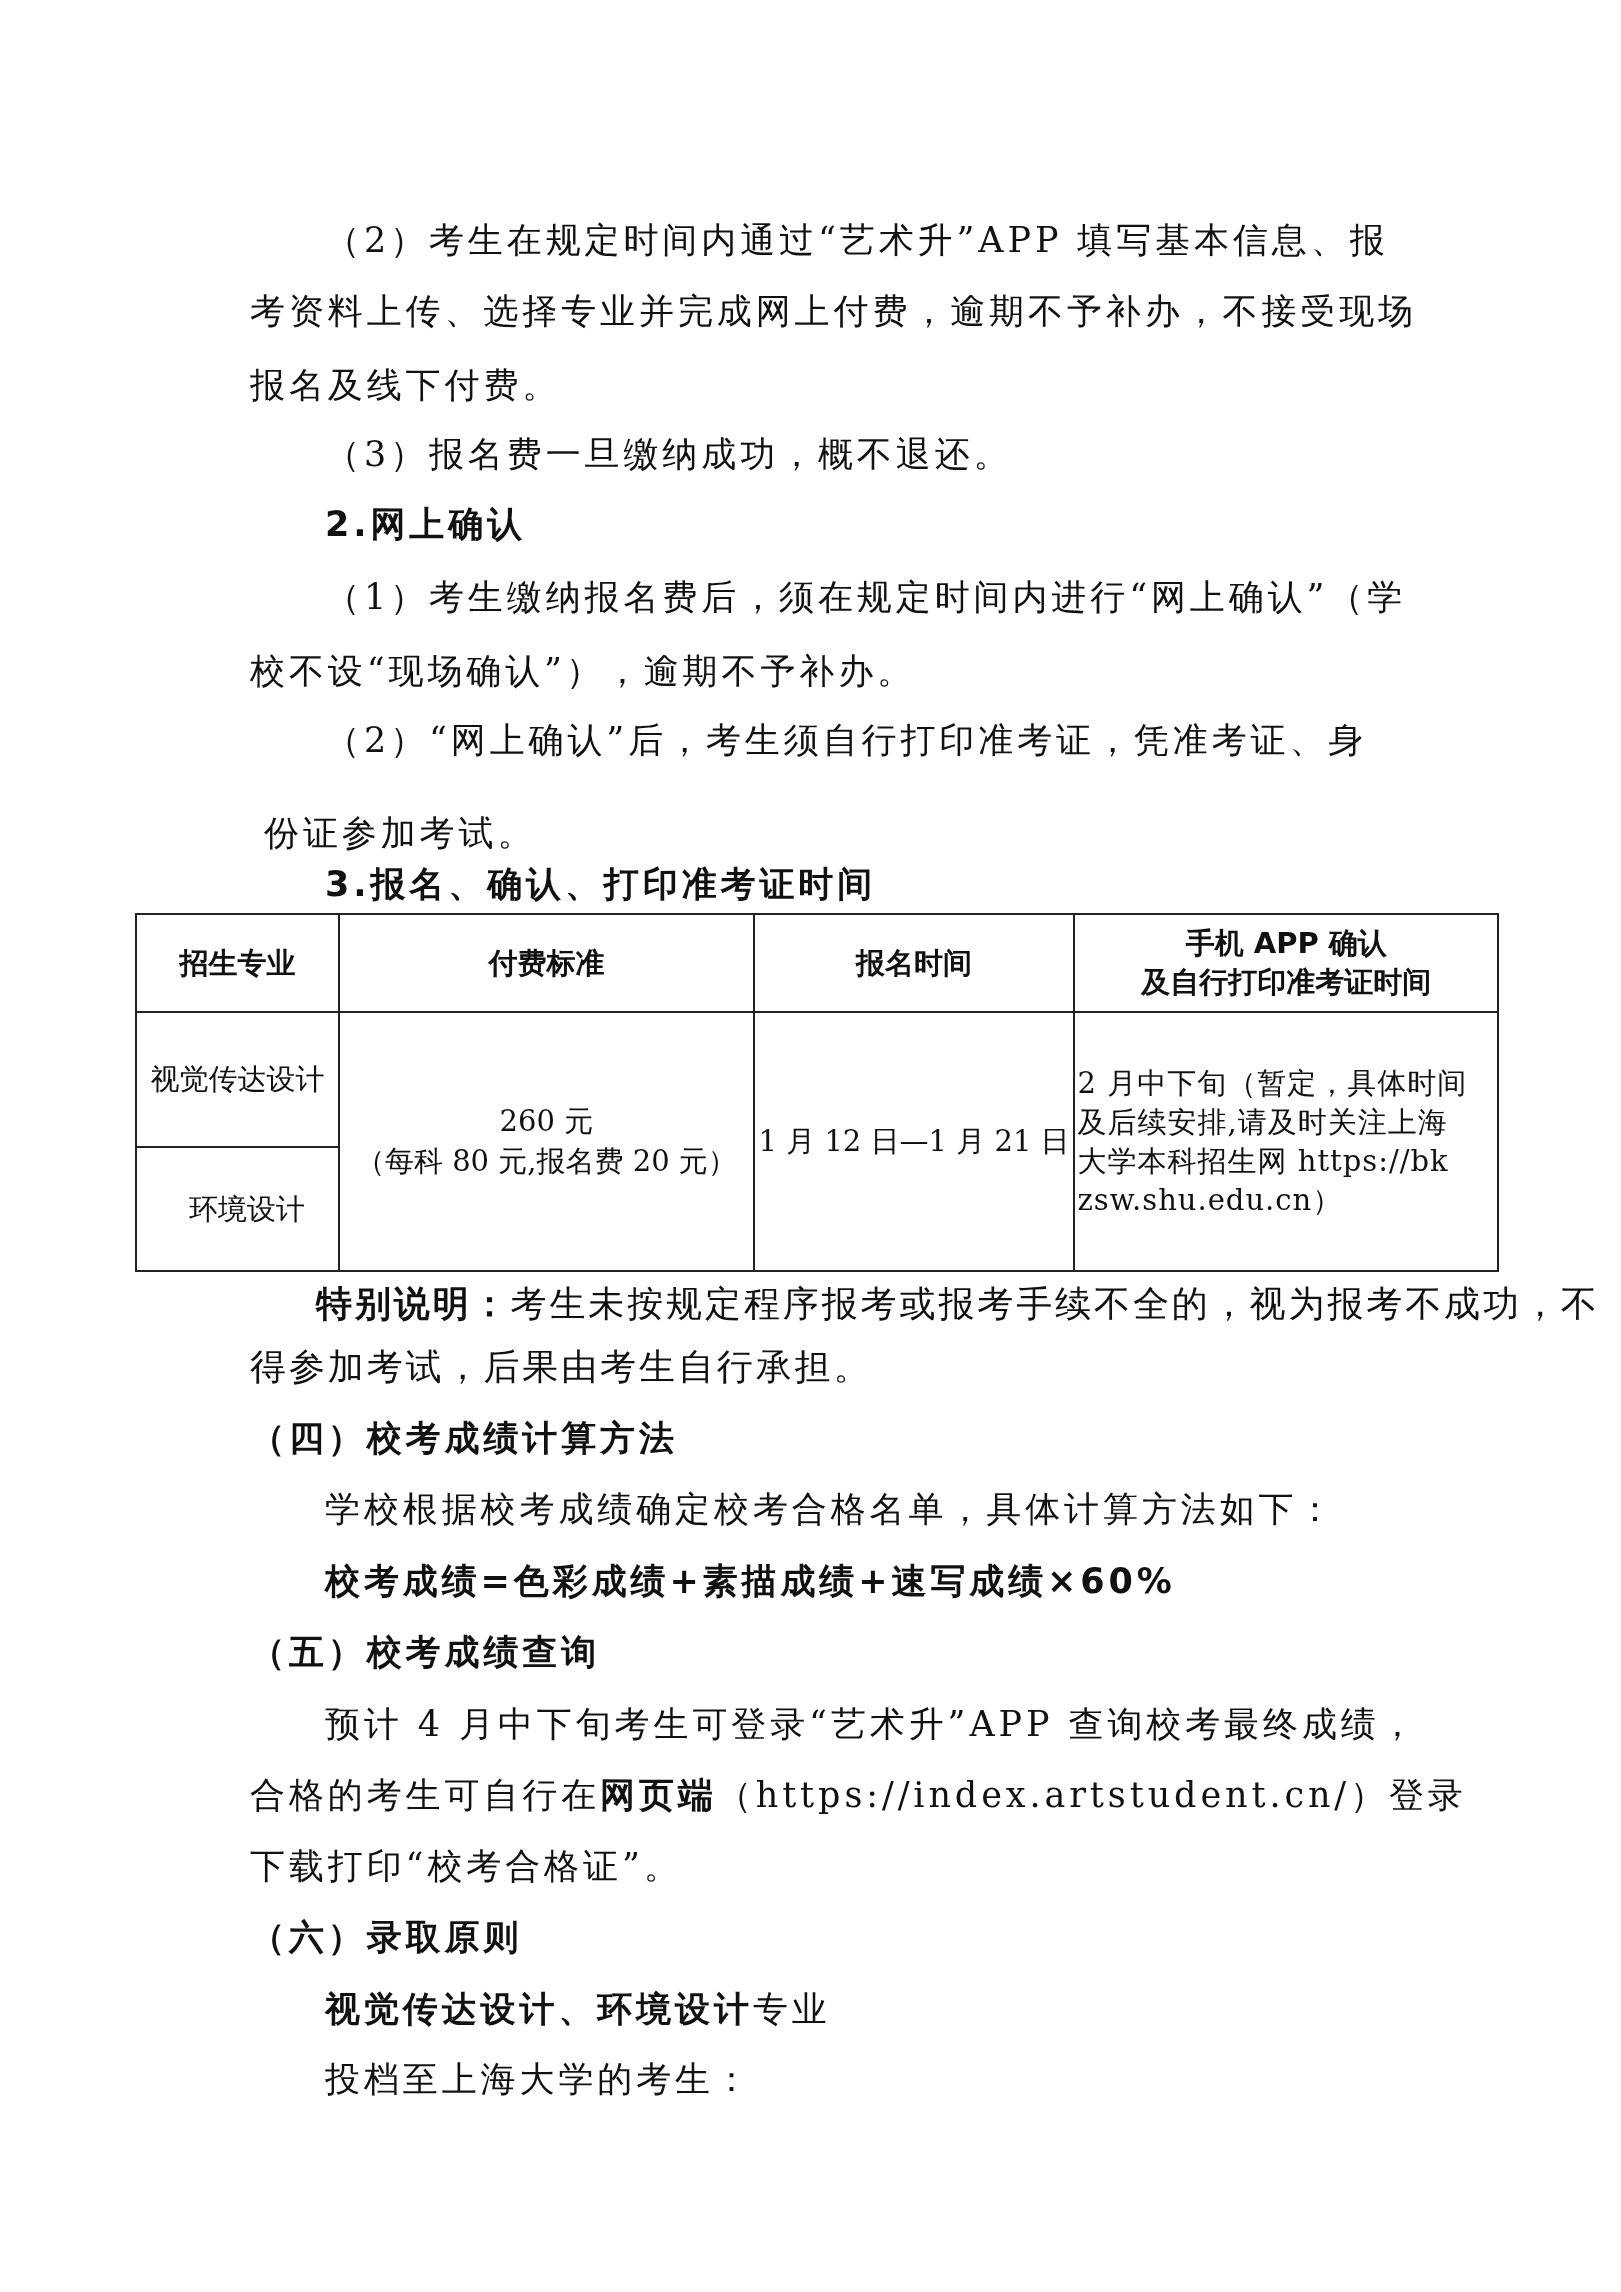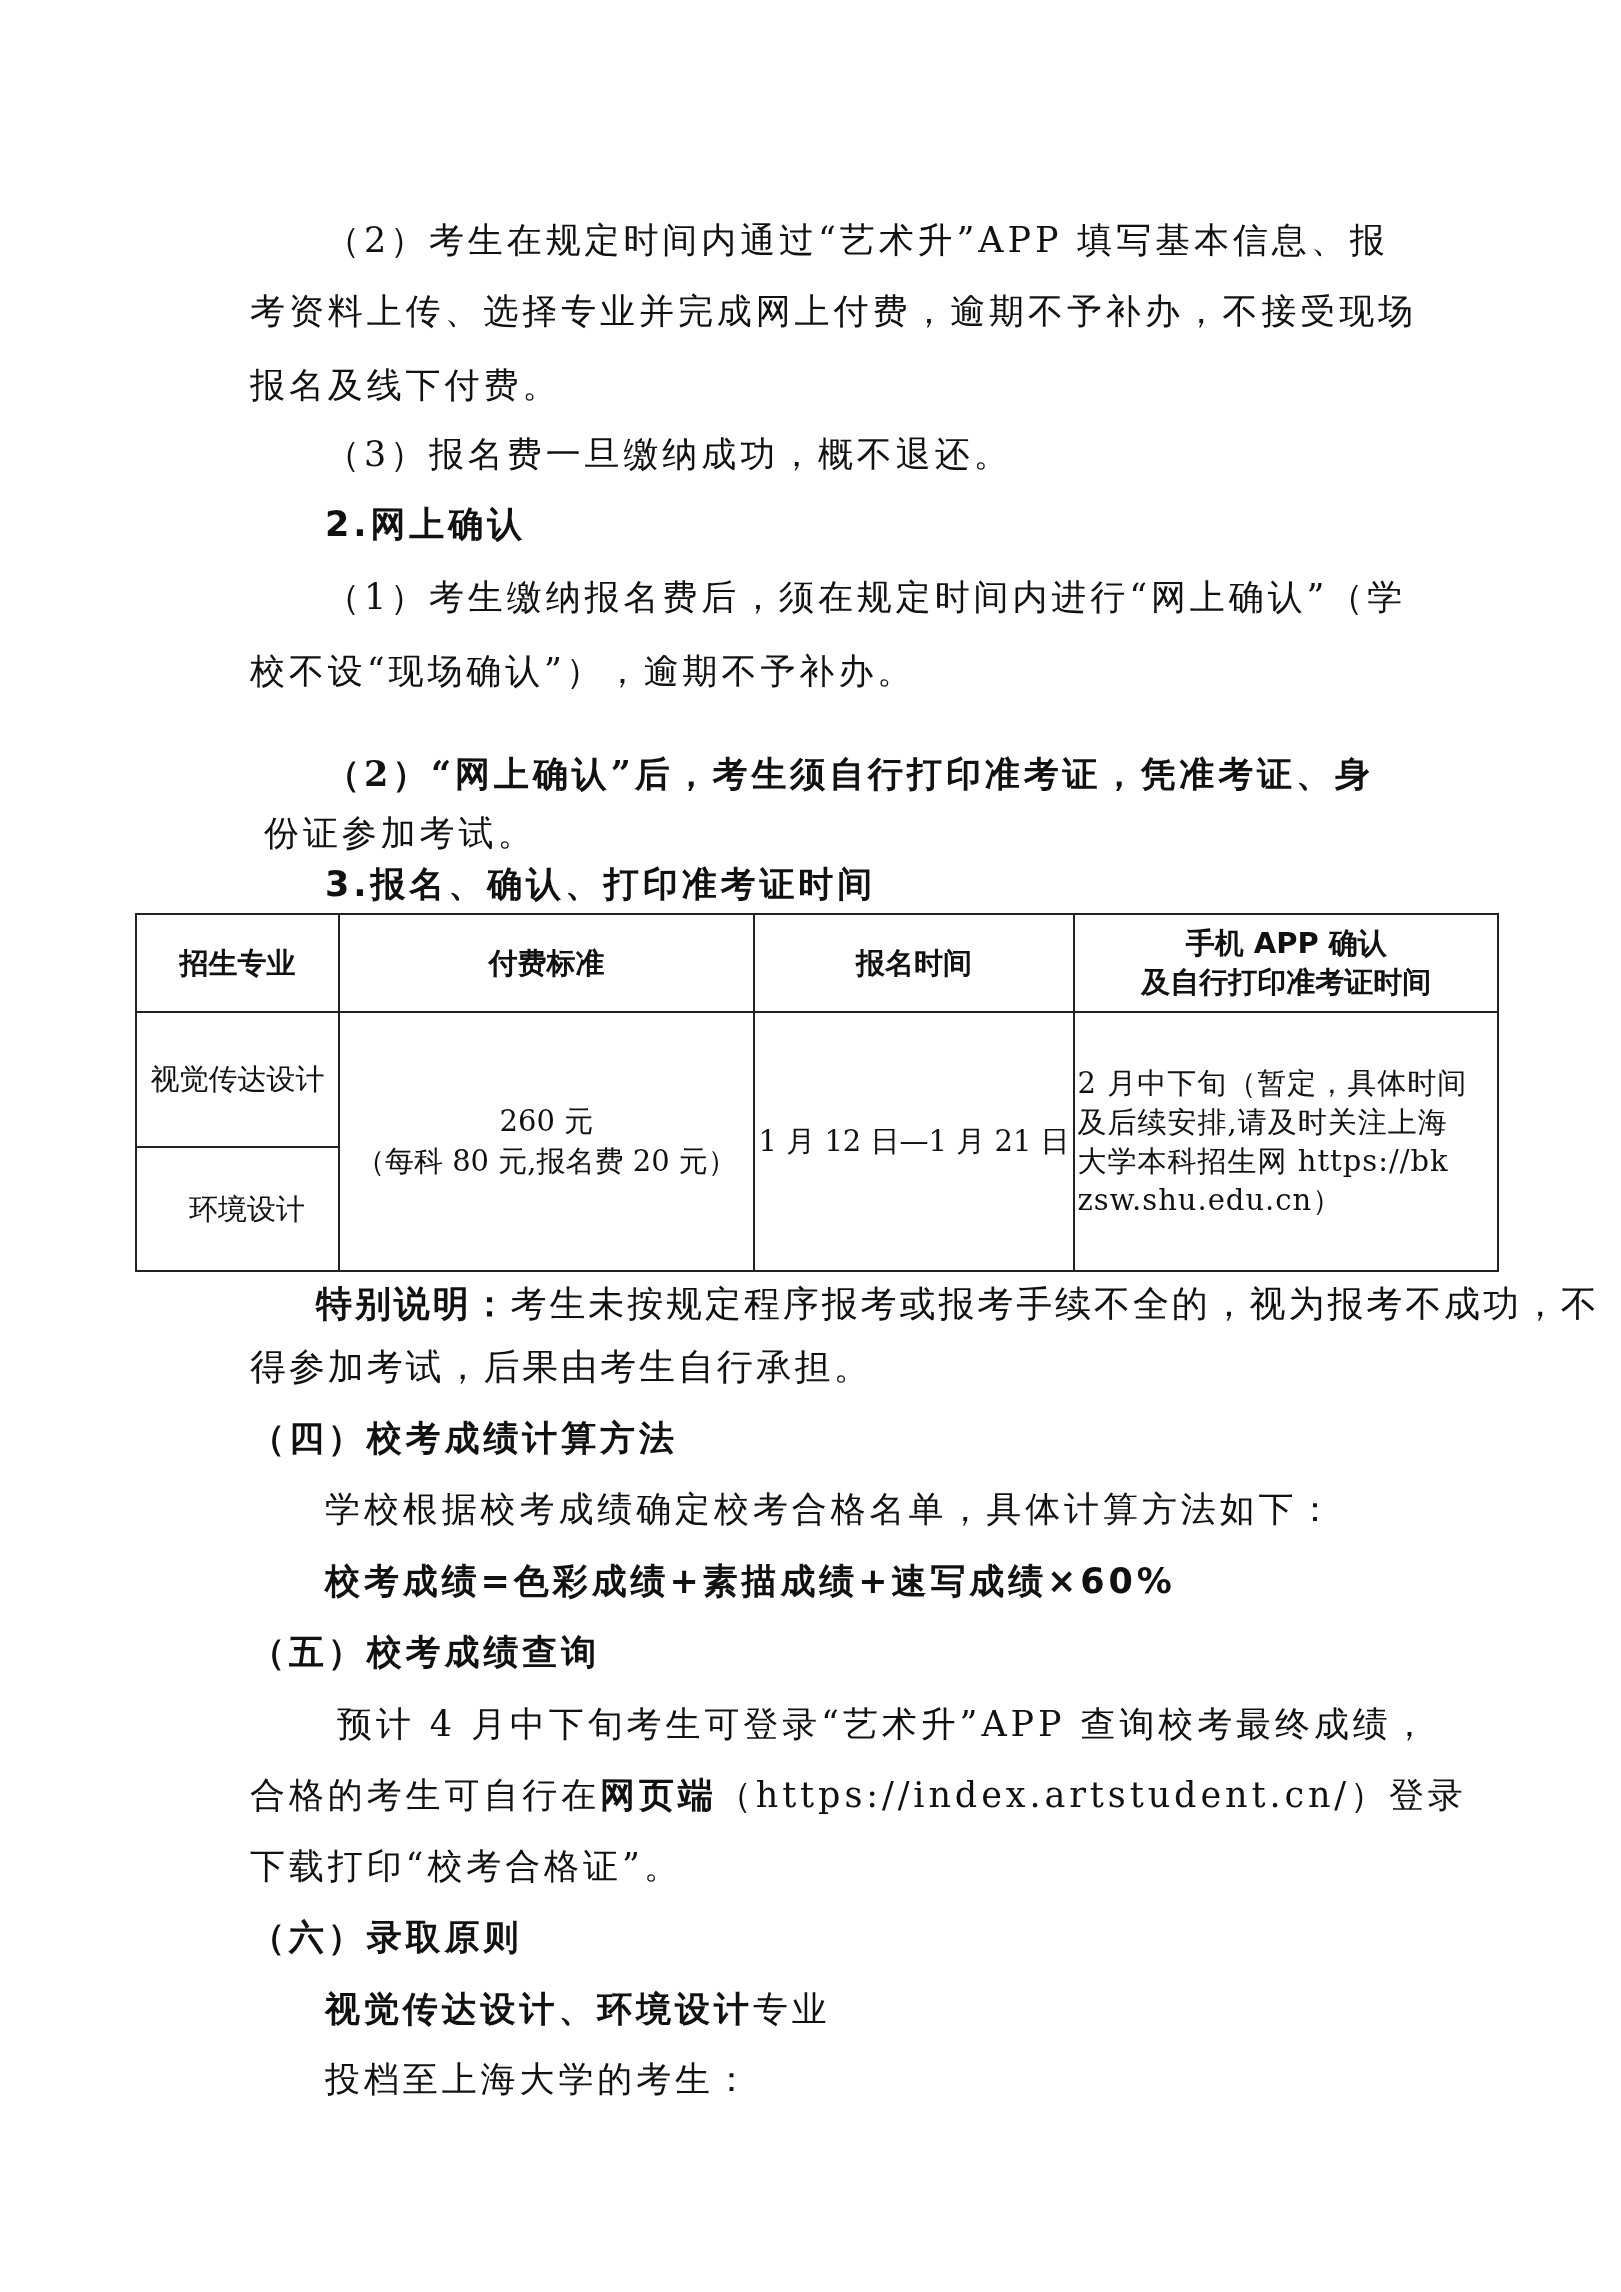--- a/index.html
+++ b/index.html
@@ -21,21 +21,21 @@
 
 <div>
 
   <div class="line" style="left:325px; top:219px;">（2）考生在规定时间内通过“艺术升”APP 填写基本信息、报</div>
   <div class="line" style="left:250px; top:290px;">考资料上传、选择专业并完成网上付费，逾期不予补办，不接受现场</div>
   <div class="line" style="left:250px; top:364px;">报名及线下付费。</div>
   <div class="line" style="left:325px; top:433px;">（3）报名费一旦缴纳成功，概不退还。</div>
   <div class="line bold" style="left:325px; top:503px;">2.网上确认</div>
   <div class="line" style="left:325px; top:576px;">（1）考生缴纳报名费后，须在规定时间内进行“网上确认”（学</div>
   <div class="line" style="left:250px; top:650px;">校不设“现场确认”），逾期不予补办。</div>
-  <div class="line" style="left:325px; top:752px;font-weight:bold;">（2）“网上确认”后，考生须自行打印准考证，凭准考证、身</div>
+  <div class="line" style="left:325px; top:719px;">（2）“网上确认”后，考生须自行打印准考证，凭准考证、身</div>
   <div class="line" style="left:250px; top:812px;margin-left:14px;">份证参加考试。</div>
   <div class="line bold" style="left:325px; top:863px;">3.报名、确认、打印准考证时间</div>
 
   <table class="reg">
     <tbody>
         <tr>
       <th class="c1">招生专业</th>
       <th class="c2">付费标准</th>
       <th class="c3">报名时间</th>
       <th class="c4">
@@ -64,21 +64,21 @@
     </table>
 
   <div class="line small" style="left:316px; top:1282px;"><span class="inline-bold">特别说明：</span><span>考生未按规定程序报考或报考手续不全的，视为报考不成功，不</span></div>
   <div class="line small" style="left:250px; top:1345px;">得参加考试，后果由考生自行承担。</div>
 
   <div class="line bold" style="left:250px; top:1417px;">（四）校考成绩计算方法</div>
   <div class="line" style="left:325px; top:1488px;">学校根据校考成绩确定校考合格名单，具体计算方法如下：</div>
   <div class="line bold" style="left:325px; top:1560px;">校考成绩=色彩成绩+素描成绩+速写成绩×60%</div>
 
   <div class="line bold" style="left:250px; top:1631px;">（五）校考成绩查询</div>
-  <div class="line" style="left:325px; top:1703px;margin-left:12px;">预计 4 月中下旬考生可登录“艺术升”APP 查询校考最终成绩，</div>
+  <div class="line" style="left:325px; top:1703px;">预计 4 月中下旬考生可登录“艺术升”APP 查询校考最终成绩，</div>
   <div class="line" style="left:250px; top:1774px;"><span>合格的考生可自行在</span><span class="inline-bold">网页端</span><span>（https://index.artstudent.cn/）登录</span></div>
   <div class="line" style="left:250px; top:1845px;">下载打印“校考合格证”。</div>
 
   <div class="line bold" style="left:250px; top:1916px;">（六）录取原则</div>
   <div class="line" style="left:325px; top:1988px;"><span class="inline-bold">视觉传达设计、环境设计</span><span>专业</span></div>
   <div class="line" style="left:325px; top:2058px;">投档至上海大学的考生：</div>
 
 </div>
 
 

